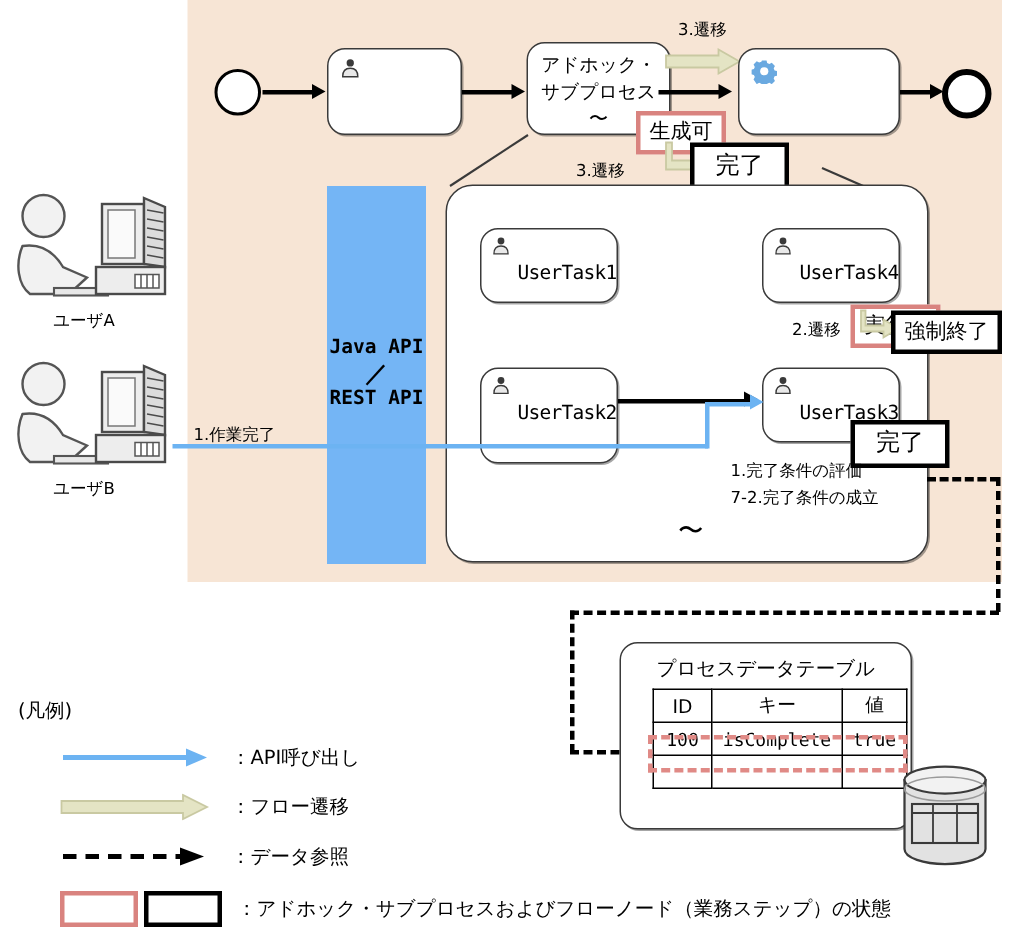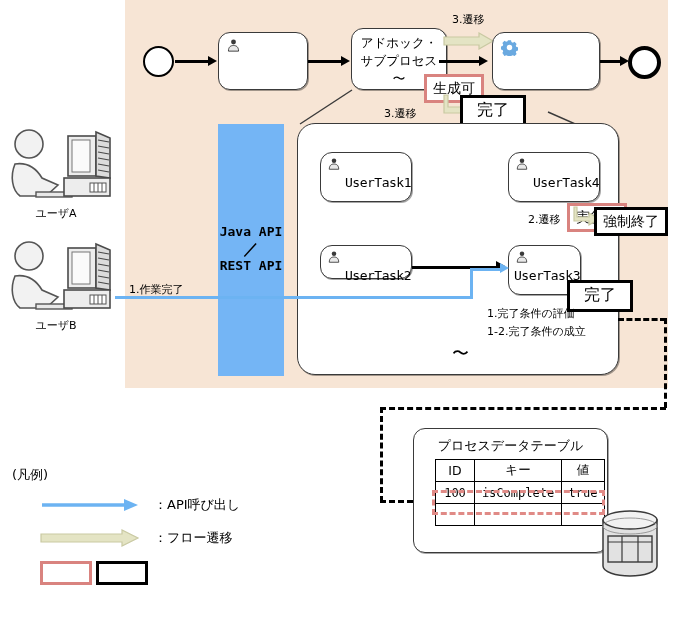--- a/index.html
+++ b/index.html
@@ -193,45 +193,45 @@
   <div class="task-label">UserTask4</div>
 </div>
 
 <div class="abs badge red" style="left:567px;top:203px;">実行中</div>
 <div class="abs lab" style="left:528px;top:214px;">2.遷移</div>
 <svg class="abs" style="left:573px;top:206px;" width="28" height="22" viewBox="0 0 28 22">
   <path d="M4 1 L4 11 L16 11 L16 7 L26 13 L16 19 L16 15 L1 15 L1 1 Z" fill="#e4e4c4" stroke="#c9c9a2" stroke-width="1.2"></path>
 </svg>
 <div class="abs badge black" style="left:594px;top:207px;">強制終了</div>
 
-<div class="abs rbox" style="left:320px;top:245px;width:92px;height:34px;">
+<div class="abs rbox" style="left:320px;top:245px;width:92px;height:64px;">
   <svg class="icn" style="left:6px;top:4px;" width="14" height="14" viewBox="0 0 16 16">
     <circle cx="8" cy="4.2" r="2.6" fill="#3a3a3a"></circle>
     <path d="M2.6 14 C2.6 9.5 5 8 8 8 C11 8 13.4 9.5 13.4 14 Z" fill="#e9e9e9" stroke="#3a3a3a" stroke-width="1"></path>
   </svg>
   <div class="task-label">UserTask2</div>
 </div>
 
-<div class="abs rbox" style="left:508px;top:245px;width:73px;height:50px;">
+<div class="abs rbox" style="left:508px;top:245px;width:92px;height:50px;">
   <svg class="icn" style="left:6px;top:4px;" width="14" height="14" viewBox="0 0 16 16">
     <circle cx="8" cy="4.2" r="2.6" fill="#3a3a3a"></circle>
     <path d="M2.6 14 C2.6 9.5 5 8 8 8 C11 8 13.4 9.5 13.4 14 Z" fill="#e9e9e9" stroke="#3a3a3a" stroke-width="1"></path>
   </svg>
   <div class="task-label">UserTask3</div>
 </div>
 
 <div class="abs ln-h" style="left:412px;top:266px;width:86px;height:3px;"></div>
 <div class="abs ahead" style="left:496px;top:261px;"></div>
 
 <div class="abs badge black" style="left:567px;top:280px;font-size:16px;padding:4px 14px 6px;">完了</div>
 
 <div class="abs" style="left:452px;top:342px;font-size:17px;">〜</div>
 
 <div class="abs lab" style="left:487px;top:308px;">1.完了条件の評価</div>
-<div class="abs lab" style="left:487px;top:326px;">1-2.完了条件の成立</div>
+<div class="abs lab" style="left:487px;top:326px;">7-2.完了条件の成立</div>
 
 <div class="abs lab" style="left:129px;top:284px;">1.作業完了</div>
 <div class="abs blue-h" style="left:115px;top:296px;width:357px;"></div>
 <div class="abs blue-v" style="left:470px;top:268px;height:31px;"></div>
 <div class="abs blue-h" style="left:470px;top:268px;width:33px;"></div>
 <div class="abs blue-head" style="left:500px;top:263px;"></div>
 
 <div class="abs dsh-v" style="left:664px;top:318px;height:90px;"></div>
 <div class="abs dsh-h" style="left:380px;top:407px;width:286px;"></div>
 <div class="abs dsh-v" style="left:380px;top:407px;height:95px;"></div>
@@ -289,20 +289,30 @@
 
   <div class="lg-row">
     <div class="lg-slot">
       <svg width="100" height="18" viewBox="0 0 100 18">
         <path d="M1 5 L82 5 L82 1 L98 9 L82 17 L82 13 L1 13 Z" fill="#e4e4c4" stroke="#c9c9a2" stroke-width="1.2"></path>
       </svg>
     </div>
     <div class="lg-txt">：フロー遷移</div>
   </div>
 
+  <div class="lg-row">
+    <div class="lg-slot">
+      <svg width="100" height="14" viewBox="0 0 100 14">
+        <line x1="2" y1="7" x2="82" y2="7" stroke="#000" stroke-width="3.4" stroke-dasharray="9 6"></line>
+        <path d="M80 1 L96 7 L80 13 Z" fill="#000"></path>
+      </svg>
+    </div>
+    <div class="lg-txt">：データ参照</div>
+  </div>
 
   <div class="lg-row" style="height:36px;">
     <div class="lg-slot" style="justify-content:flex-start;">
       <div style="width:52px;height:24px;border:3px solid #d9837f;background:#fff;box-sizing:border-box;"></div>
       <div style="width:52px;height:24px;border:3px solid #000;background:#fff;box-sizing:border-box;margin-left:4px;"></div>
     </div>
+    <div class="lg-txt" style="margin-left:6px;">：アドホック・サブプロセスおよびフローノード（業務ステップ）の状態</div>
   </div>
 </div>
 
 </body></html>

